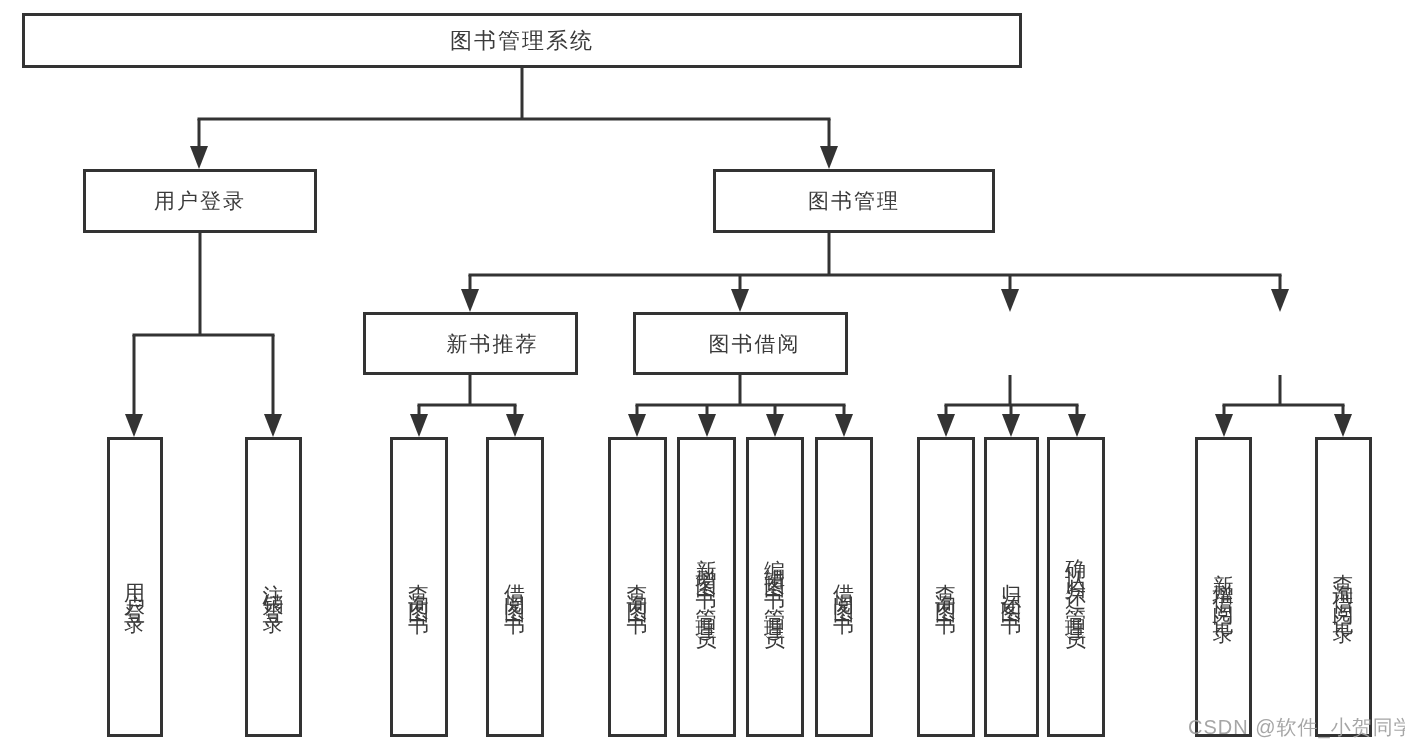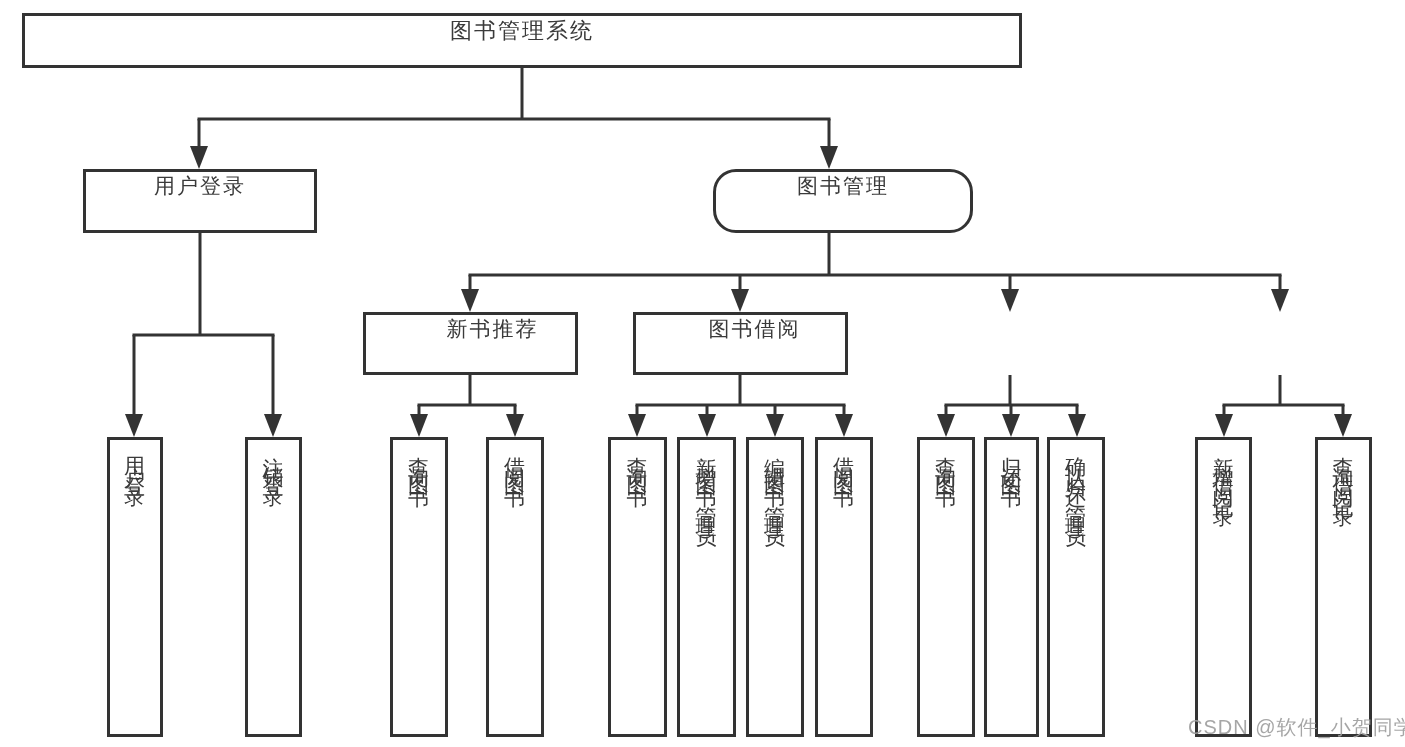--- a/index.html
+++ b/index.html
@@ -17,20 +17,21 @@
     width: 1405px; height: 747px;
     z-index: 0;
   }
   .node {
     position: absolute;
     box-sizing: border-box;
     background: #ffffff;
     border: 3px solid #333333;
     color: #3a3a3a;
     display: flex;
+    align-items: center;
     justify-content: center;
     z-index: 1;
   }
   .hnode span {
     font-size: 21px;
     letter-spacing: 2px;
     white-space: nowrap;
   }
   .root-node span {
     font-size: 22px;
@@ -126,21 +127,21 @@
     </g>
   </svg>
 
   <div class="node root-node" style="left:22px; top:13px; width:1000px; height:55px;">
     <span>图书管理系统</span>
   </div>
 
   <div class="node hnode" style="left:83px; top:169px; width:234px; height:64px;">
     <span>用户登录</span>
   </div>
-  <div class="node hnode" style="left:713px; top:169px; width:260px; height:64px;border-radius:23px;">
+  <div class="node hnode" style="left:713px; top:169px; width:282px; height:64px;">
     <span>图书管理</span>
   </div>
 
   <div class="node hnode" style="left:363px; top:312px; width:215px; height:63px;padding-left:44px;">
     <span>新书推荐</span>
   </div>
   <div class="node hnode" style="left:633px; top:312px; width:215px; height:63px;padding-left:28px;">
     <span>图书借阅</span>
   </div>
 

